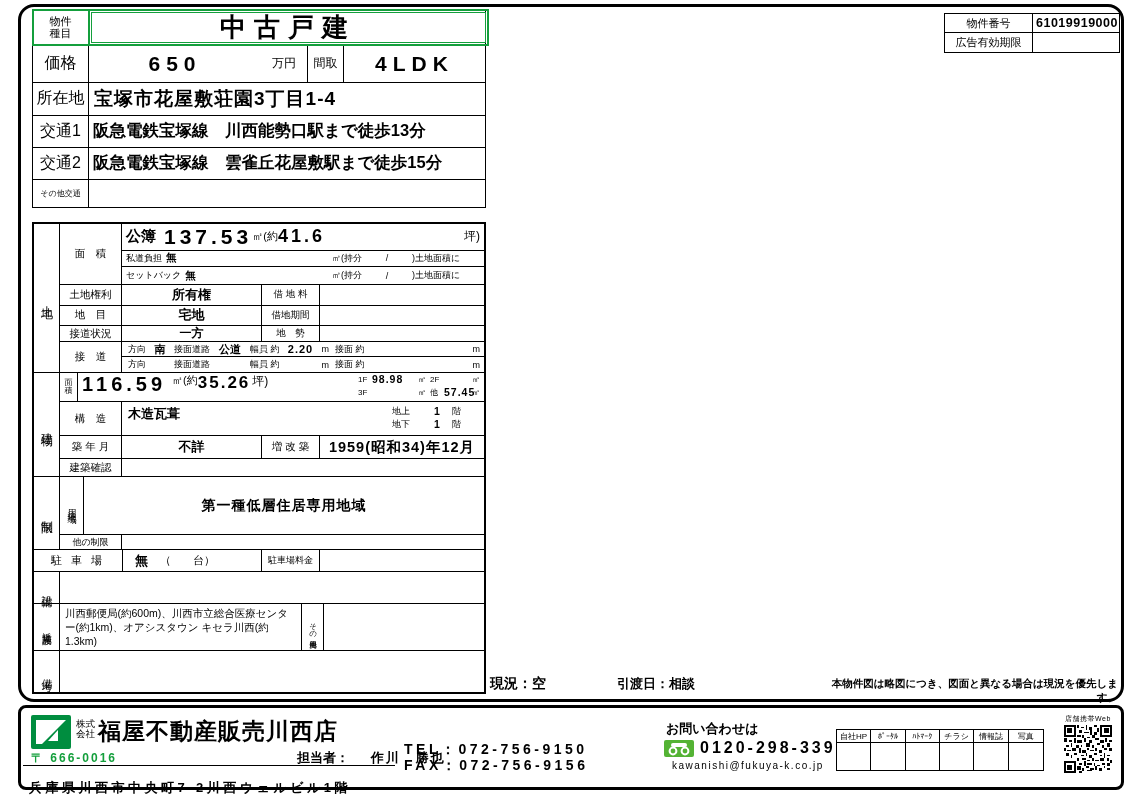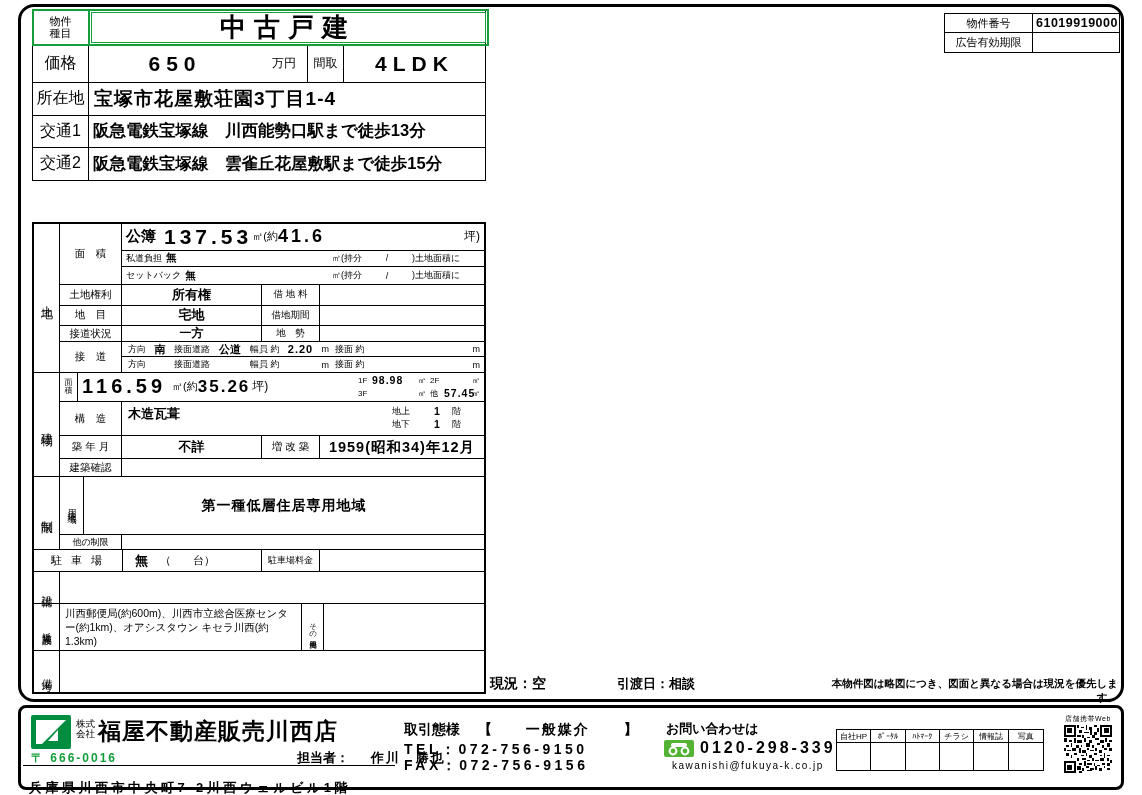--- a/index.html
+++ b/index.html
@@ -76,20 +76,24 @@
       <div style="flex:1;font-size:19px;letter-spacing:1px;padding-left:5px" class="cl b">宝塚市花屋敷荘園3丁目1-4</div>
     </div>
     <div class="hrow" style="height:32px">
       <div class="hlabel">交通1</div>
       <div style="flex:1;font-size:16.5px;padding-left:4px" class="cl b">阪急電鉄宝塚線　川西能勢口駅まで徒歩13分</div>
     </div>
     <div class="hrow" style="height:32px">
       <div class="hlabel">交通2</div>
       <div style="flex:1;font-size:16.5px;padding-left:4px" class="cl b">阪急電鉄宝塚線　雲雀丘花屋敷駅まで徒歩15分</div>
     </div>
+    <div class="hrow" style="height:27px">
+      <div class="hlabel" style="font-size:8px">その他交通</div>
+      <div style="flex:1"></div>
+    </div>
   </div>
 
   <div class="abs propno">
     <div class="prow">
       <div class="plabel">物件番号</div>
       <div class="pval">61019919000</div>
     </div>
     <div class="prow">
       <div class="plabel">広告有効期限</div>
       <div class="pval"></div>
@@ -173,21 +177,21 @@
               <span style="padding-right:4px">m</span>
             </div>
           </div>
         </div>
       </div>
     </div>
 
     <div class="sec" style="height:104px">
       <div class="gcol vt">建物</div>
       <div class="sbody">
-        <div class="drow" style="height:29px;align-items:center">
+        <div class="drow" style="height:29px;align-items:flex-start">
           <div style="width:18px;border-right:1px solid #000;font-size:8px;line-height:8px;text-align:center;height:100%;display:flex;align-items:center;justify-content:center">
               <span style="width:9px;word-break:break-all">面積</span>
             </div>
           <span class="b" style="font-size:20px;letter-spacing:4px;margin-left:4px">116.59</span>
           <span style="font-size:11px;margin-left:6px">㎡(約</span>
           <span class="b" style="font-size:17px;letter-spacing:2px">35.26</span>
           <span style="font-size:12px;margin-left:2px">坪)</span>
           <div style="width:126px;margin-left:auto;font-size:8px;line-height:13px">
             <div style="display:flex">
               <span style="width:14px">1F</span>
@@ -312,26 +316,20 @@
     <div class="abs" style="left:55px;top:11px;width:22px;font-size:9.5px;line-height:10px;word-break:break-all">株式会社</div>
     <div class="abs b" style="left:77px;top:8px;font-size:23px;letter-spacing:1px">福屋不動産販売川西店</div>
     <div class="abs b green" style="left:10px;top:42px;font-size:12px;letter-spacing:2px">〒 666-0016</div>
     <div class="abs" style="left:276px;top:41px;font-size:13px">
       <span class="b">担当者：</span>
       <span class="b" style="margin-left:18px;letter-spacing:2px">作川　勝也</span>
     </div>
     <div class="abs" style="left:2px;top:57px;width:372px;border-top:1.5px solid #000"></div>
     <div class="abs b" style="left:8px;top:71px;font-size:13px;letter-spacing:3.5px">兵庫県川西市中央町7-2川西ウェルビル1階</div>
 
-    <div class="abs" style="left:383px;top:13px;font-size:14px">
-      <span class="b">取引態様</span>
-      <span class="b" style="margin-left:14px">【</span>
-      <span class="b" style="margin:0 30px;letter-spacing:2px">一般媒介</span>
-      <span class="b">】</span>
-    </div>
     <div class="abs b" style="left:383px;top:33px;font-size:14px;letter-spacing:3.5px">
       <span>TEL：</span><span>072-756-9150</span>
     </div>
     <div class="abs b" style="left:383px;top:49px;font-size:14px;letter-spacing:3.5px">
       <span>FAX：</span><span>072-756-9156</span>
     </div>
 
     <div class="abs b" style="left:645px;top:12px;font-size:13px">お問い合わせは</div>
     <div class="abs" style="left:643px;top:31px;display:flex;align-items:center">
       <span style="display:inline-block;line-height:0">

